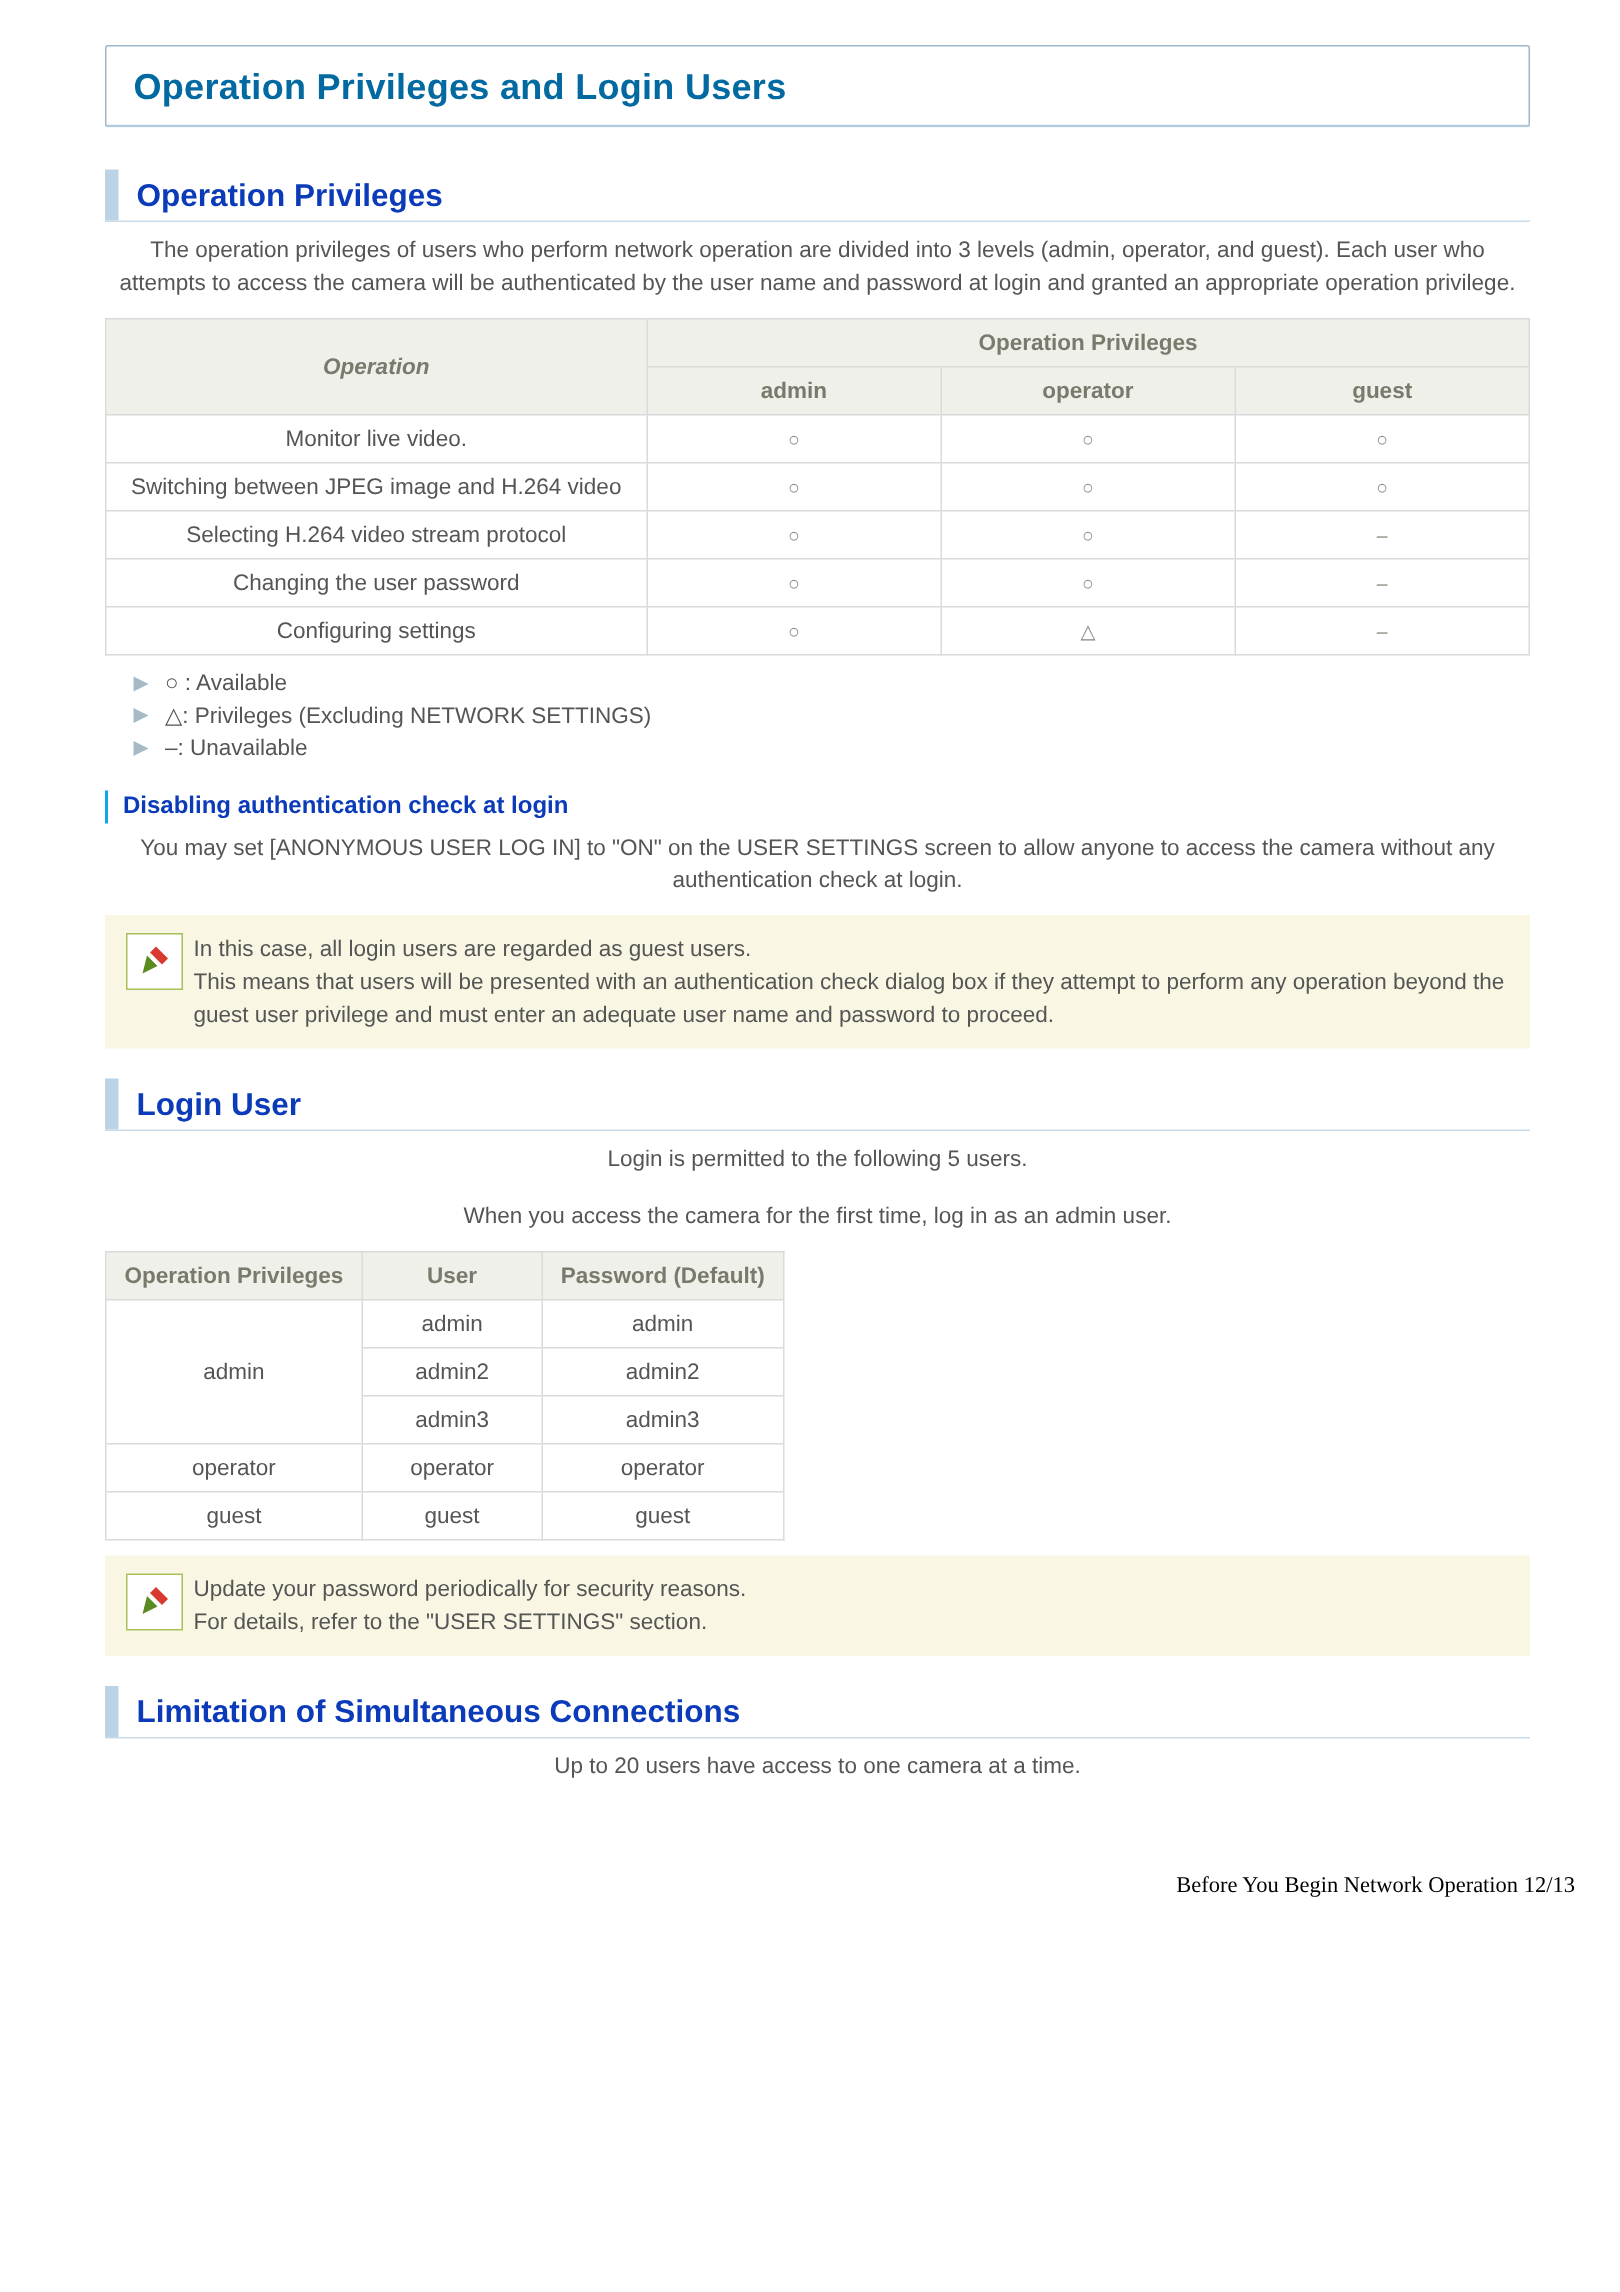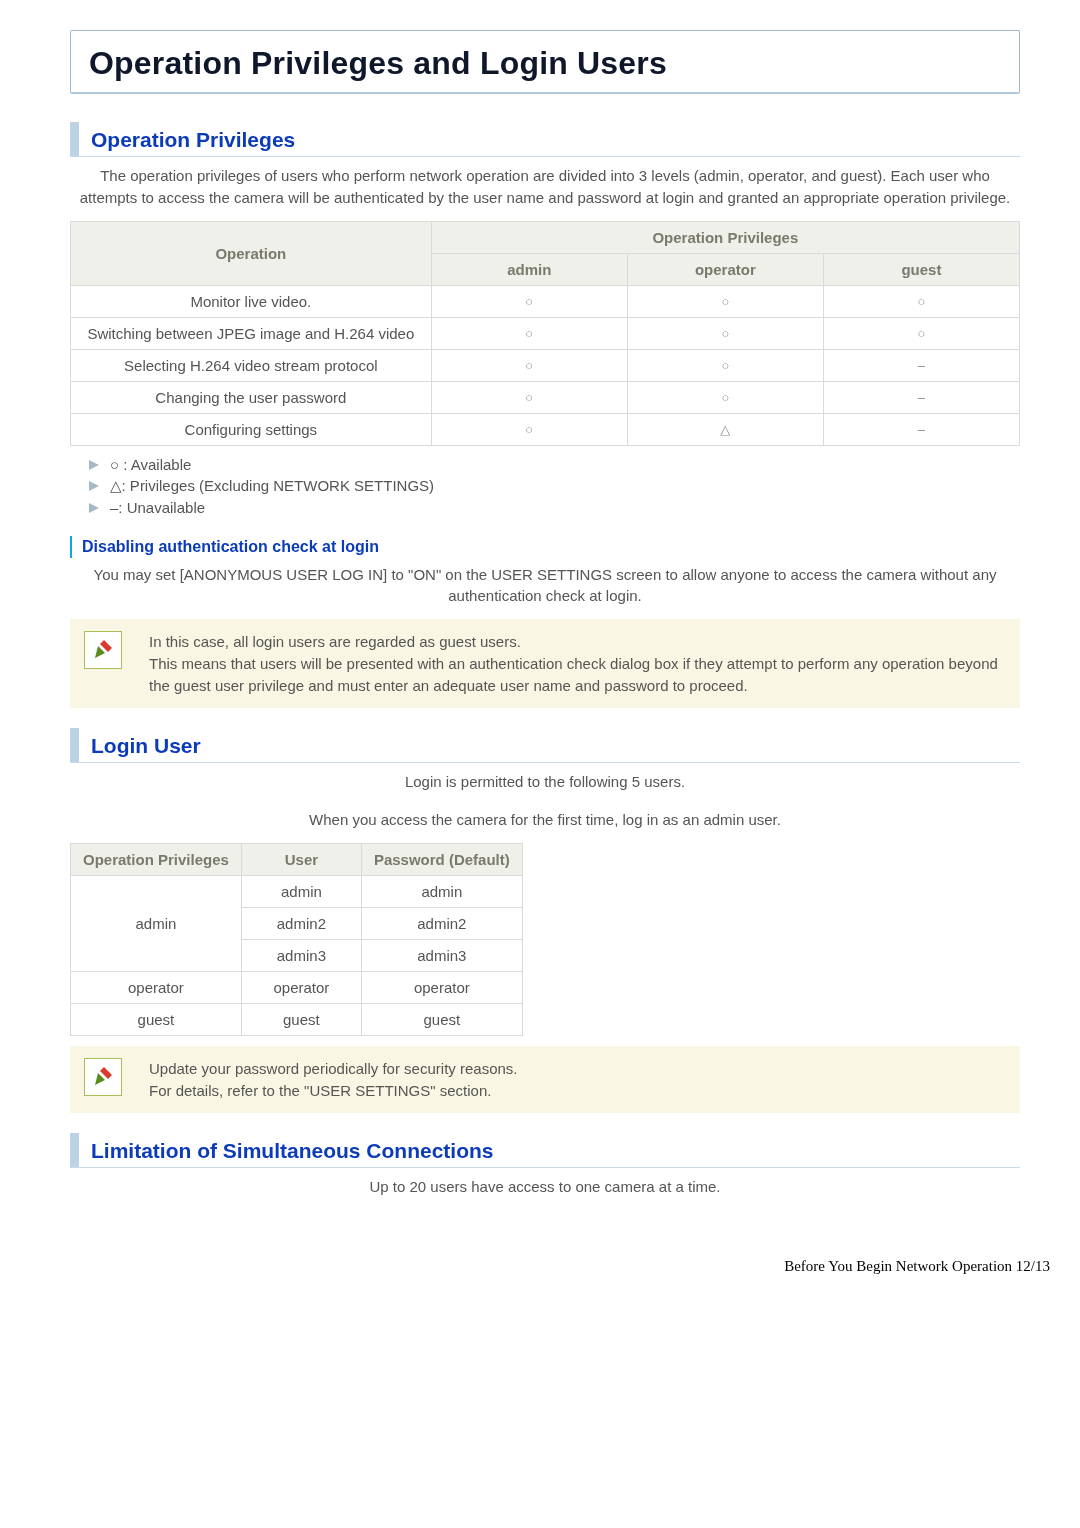--- a/index.html
+++ b/index.html
@@ -15,23 +15,23 @@
     padding: 30px 60px 40px 70px;
   }
   .chapter-title-box {
     border: 1px solid #9fb7c9;
     border-bottom: 2px solid #b0c9dc;
     padding: 14px 18px 10px 18px;
     margin-bottom: 28px;
     border-radius: 2px;
   }
   .chapter-title {
-    font-size: 32px;
-    font-weight: bold;
-    color: #0f172a;
+    font-size: 24px;
+    font-weight: bold;
+    color: #0369a1;
     letter-spacing: 0.2px;
   }
   .section-head-wrap {
     border-bottom: 1px solid #c9dbe8;
     margin: 0 0 8px 0;
   }
   .section-head {
     border-left: 9px solid #bcd3e6;
     padding: 6px 0 4px 12px;
     font-size: 21px;
@@ -57,42 +57,42 @@
     border: 1px solid #dadada;
     padding: 7px 12px;
     text-align: center;
   }
   table.priv th, table.users th {
     background: #f0f0ea;
     font-weight: bold;
     color: #7a7a6c;
     text-align: center;
   }
-  table.priv th.op-col { width: 38%; }
+  table.priv th.op-col { width: 38%; font-style: italic; }
   table.priv th.val-col { width: 20.66%; }
   table.priv td.sym { color: #8a8a80; font-size: 13px; }
   table.users td { color: #555; }
   ul.legend {
     list-style: none;
     padding: 0;
     margin: 8px 0 16px 18px;
   }
   ul.legend li {
     padding: 2px 0 2px 22px;
     position: relative;
   }
   ul.legend li svg {
     position: absolute;
     left: 0;
     top: 5px;
   }
   .note-box {
     background: #f9f7e3;
     display: flex;
-    gap: 27px;
+    gap: 7px;
     padding: 12px 14px;
     margin: 10px 0 20px 0;
   }
   .note-box .icon {
     border: 1px solid #a8c056;
     width: 36px; height: 36px;
     display: flex; align-items: center; justify-content: center;
     background: #fff;
     flex: 0 0 auto;
   }

